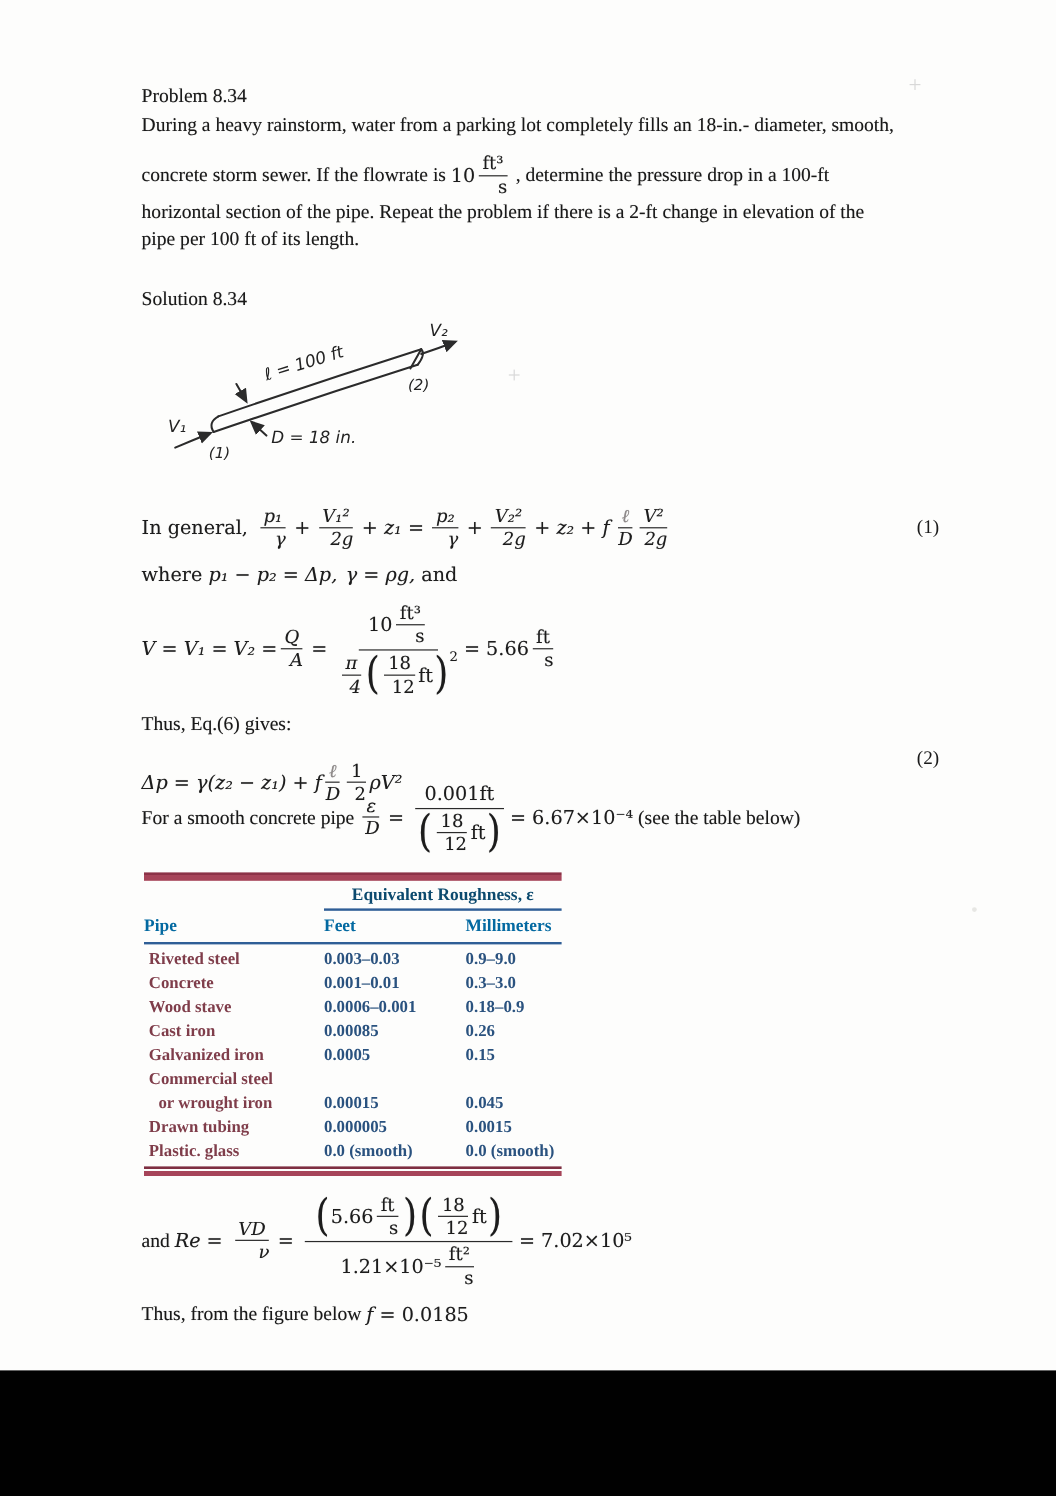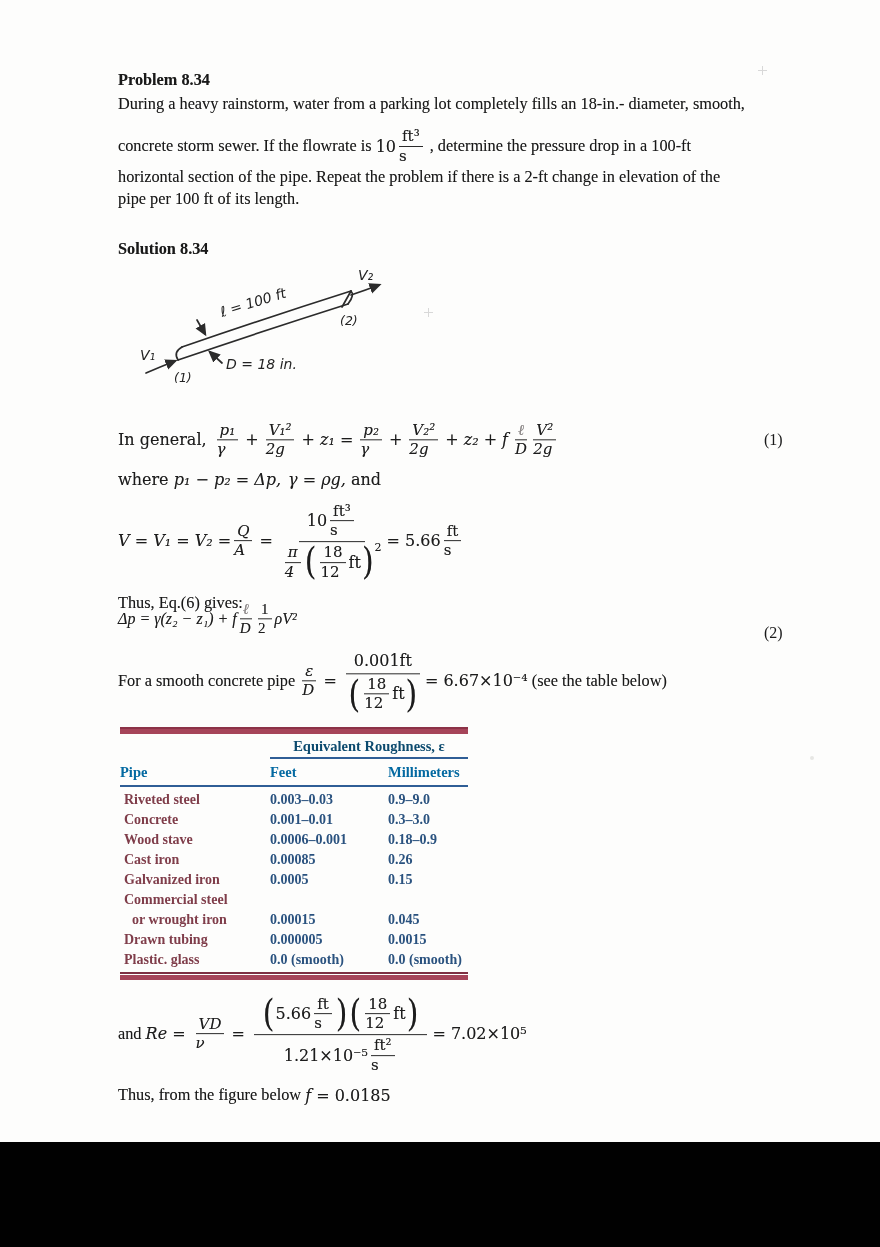--- a/index.html
+++ b/index.html
@@ -1,30 +1,30 @@
 <!DOCTYPE html>
 <html><head>
 <meta charset="utf-8">
 <style>
   html,body{margin:0;padding:0;background:#ffffff;}
   .page{position:relative;width:880px;height:1247px;background:#fdfdfc;overflow:hidden;
         color:#1a1a1a;}
   .abs{position:absolute;left:118px;}
   .prose{font-family:"Liberation Serif",serif;font-size:16.3px;color:#191919;
          text-shadow:0 0 .6px rgba(25,25,25,.4);white-space:pre;}
-  .bold{font-weight:700;}
+  .bold{font-weight:400;}
   .cen{transform:translateY(-50%);}
   
   .eqrow{display:flex;align-items:center;font-family:"DejaVu Serif",serif;font-size:16px;
          color:#1c1c1c;text-shadow:0 0 .6px rgba(25,25,25,.4);white-space:pre;}
   .it{font-style:italic;}
   .rm{font-style:normal;}
   .sp{margin-right:7px;}
   .op{margin:0 4px;}
-  .frac{display:inline-flex;flex-direction:column;align-items:flex-start;line-height:1.08;
+  .frac{display:inline-flex;flex-direction:column;align-items:flex-end;line-height:1.08;
         font-size:15px;margin:0 3px;vertical-align:middle;}
   .frac .fn{border-bottom:1.3px solid #2a2a2a;padding:0 3px 1px;}
   .frac .fd{padding-top:1px;}
   .bfr{display:inline-flex;flex-direction:column;align-items:center;margin:0 5px;}
   .bfr .bnum{display:flex;align-items:center;justify-content:center;
              border-bottom:1.3px solid #2a2a2a;padding:1px 8px 3px;}
   .bfr .bden{display:flex;align-items:center;justify-content:center;padding-top:2px;}
   .pg{display:inline-flex;align-items:center;}
   .bp{font-style:normal;font-size:30px;font-weight:400;transform:scaleY(1.22);line-height:1;
       padding:0 1px;}
@@ -150,21 +150,21 @@
           <span class="gx">2</span>
         </span>
       </span>
     </span>
     <span class="rm">= 5.66</span>
     <span class="frac rm"><span class="fn">ft</span><span class="fd">s</span></span>
   </div>
 
   <div class="abs prose cen" style="top:603px;">Thus, Eq.(6) gives:</div>
 
-  <div class="abs eqrow cen" style="top:619px;font-family:Liberation Serif, serif;">
+  <div class="abs eqrow cen" style="top:652px;">
     <span class="it">Δp = γ(z₂ − z₁) + f</span>
     <span class="frac it"><span class="fn lt">ℓ</span><span class="fd">D</span></span>
     <span class="frac rm"><span class="fn">1</span><span class="fd">2</span></span>
     <span class="it">ρV²</span>
   </div>
   <div class="eqlabel cen" style="top:633px;">(2)</div>
 
   <div class="abs eqrow cen" style="top:681px;">
     <span class="prose">For a smooth concrete pipe </span>
     <span class="frac it"><span class="fn">ε</span><span class="fd">D</span></span>

